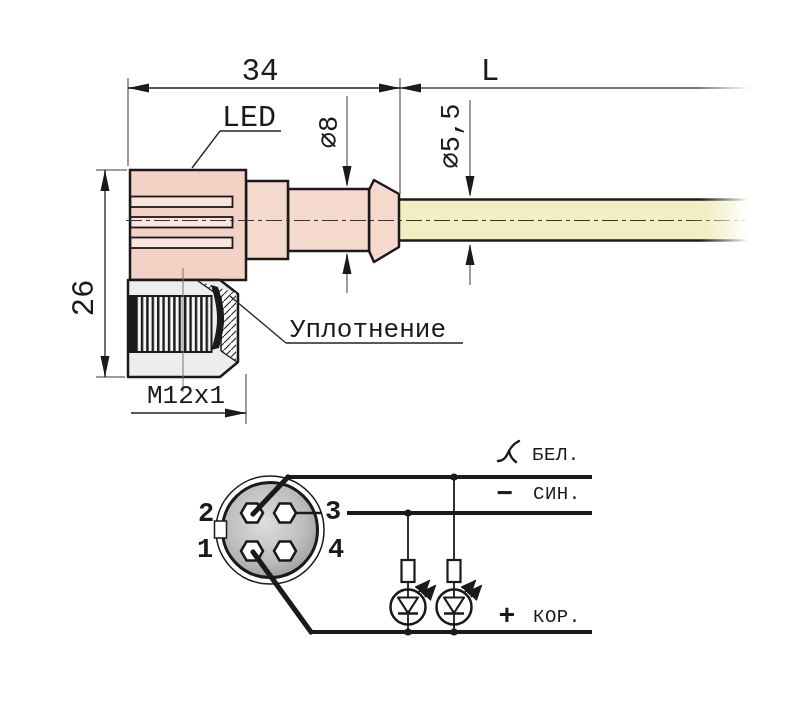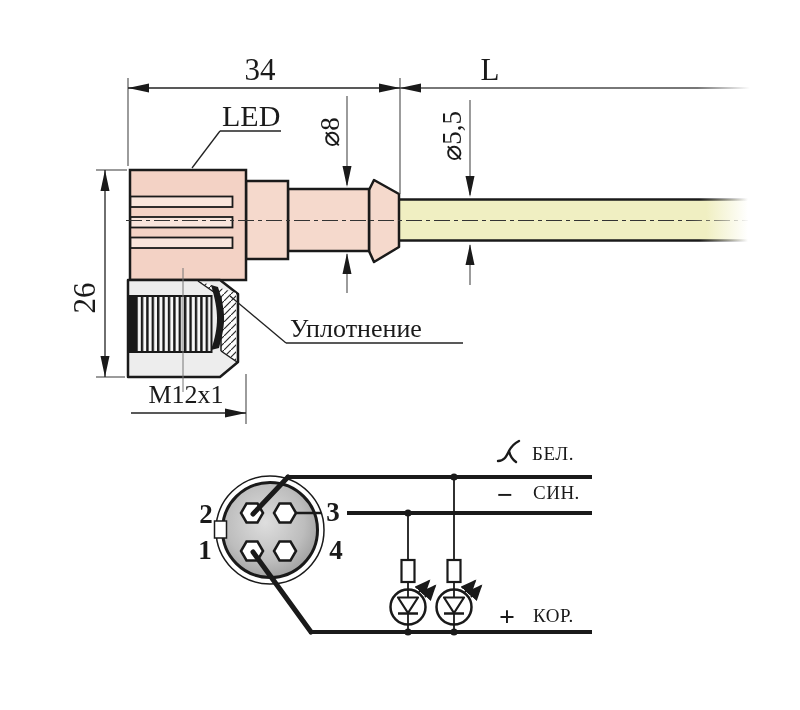--- a/index.html
+++ b/index.html
@@ -1,20 +1,20 @@
 <!DOCTYPE html>
 <html><head>
 <meta charset="utf-8">
 <style>
   html,body{margin:0;padding:0;background:#fff;}
   .canvas{
     position:relative;
     width:800px;height:710px;
     background:#ffffff;
-    font-family:Liberation Serif, serif;
+    font-family:Liberation Mono, monospace;
     overflow:hidden;
   }
   svg{display:block;}
   text{fill:#1a1a1a;}
   .dimtxt{font-size:31px;}
   .diatxt{font-size:27px;}
   .lbltxt{font-size:30px;}
   .sealtxt{font-size:26px;}
   .thrtxt{font-size:26px;}
   .pintxt{font-size:27px;font-weight:bold;}

